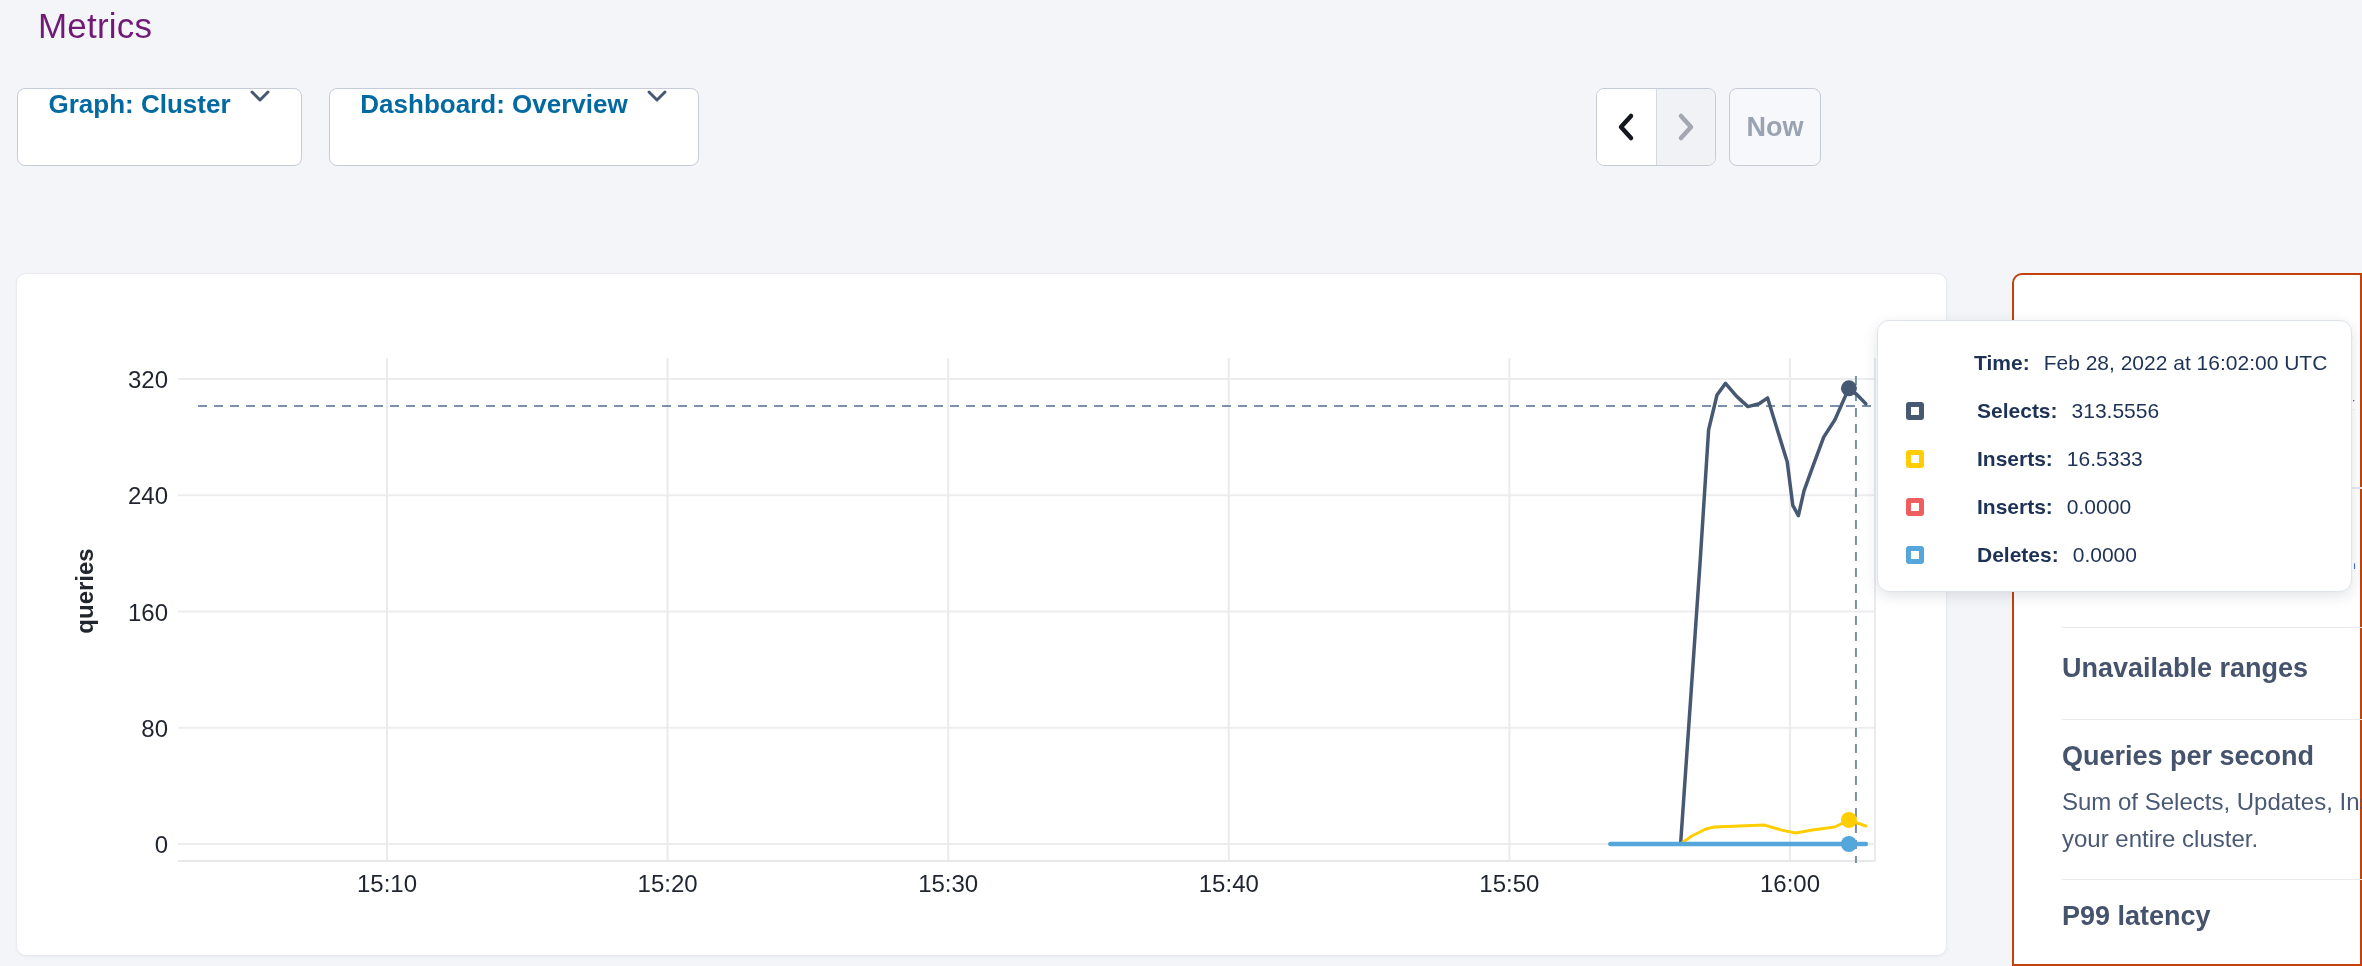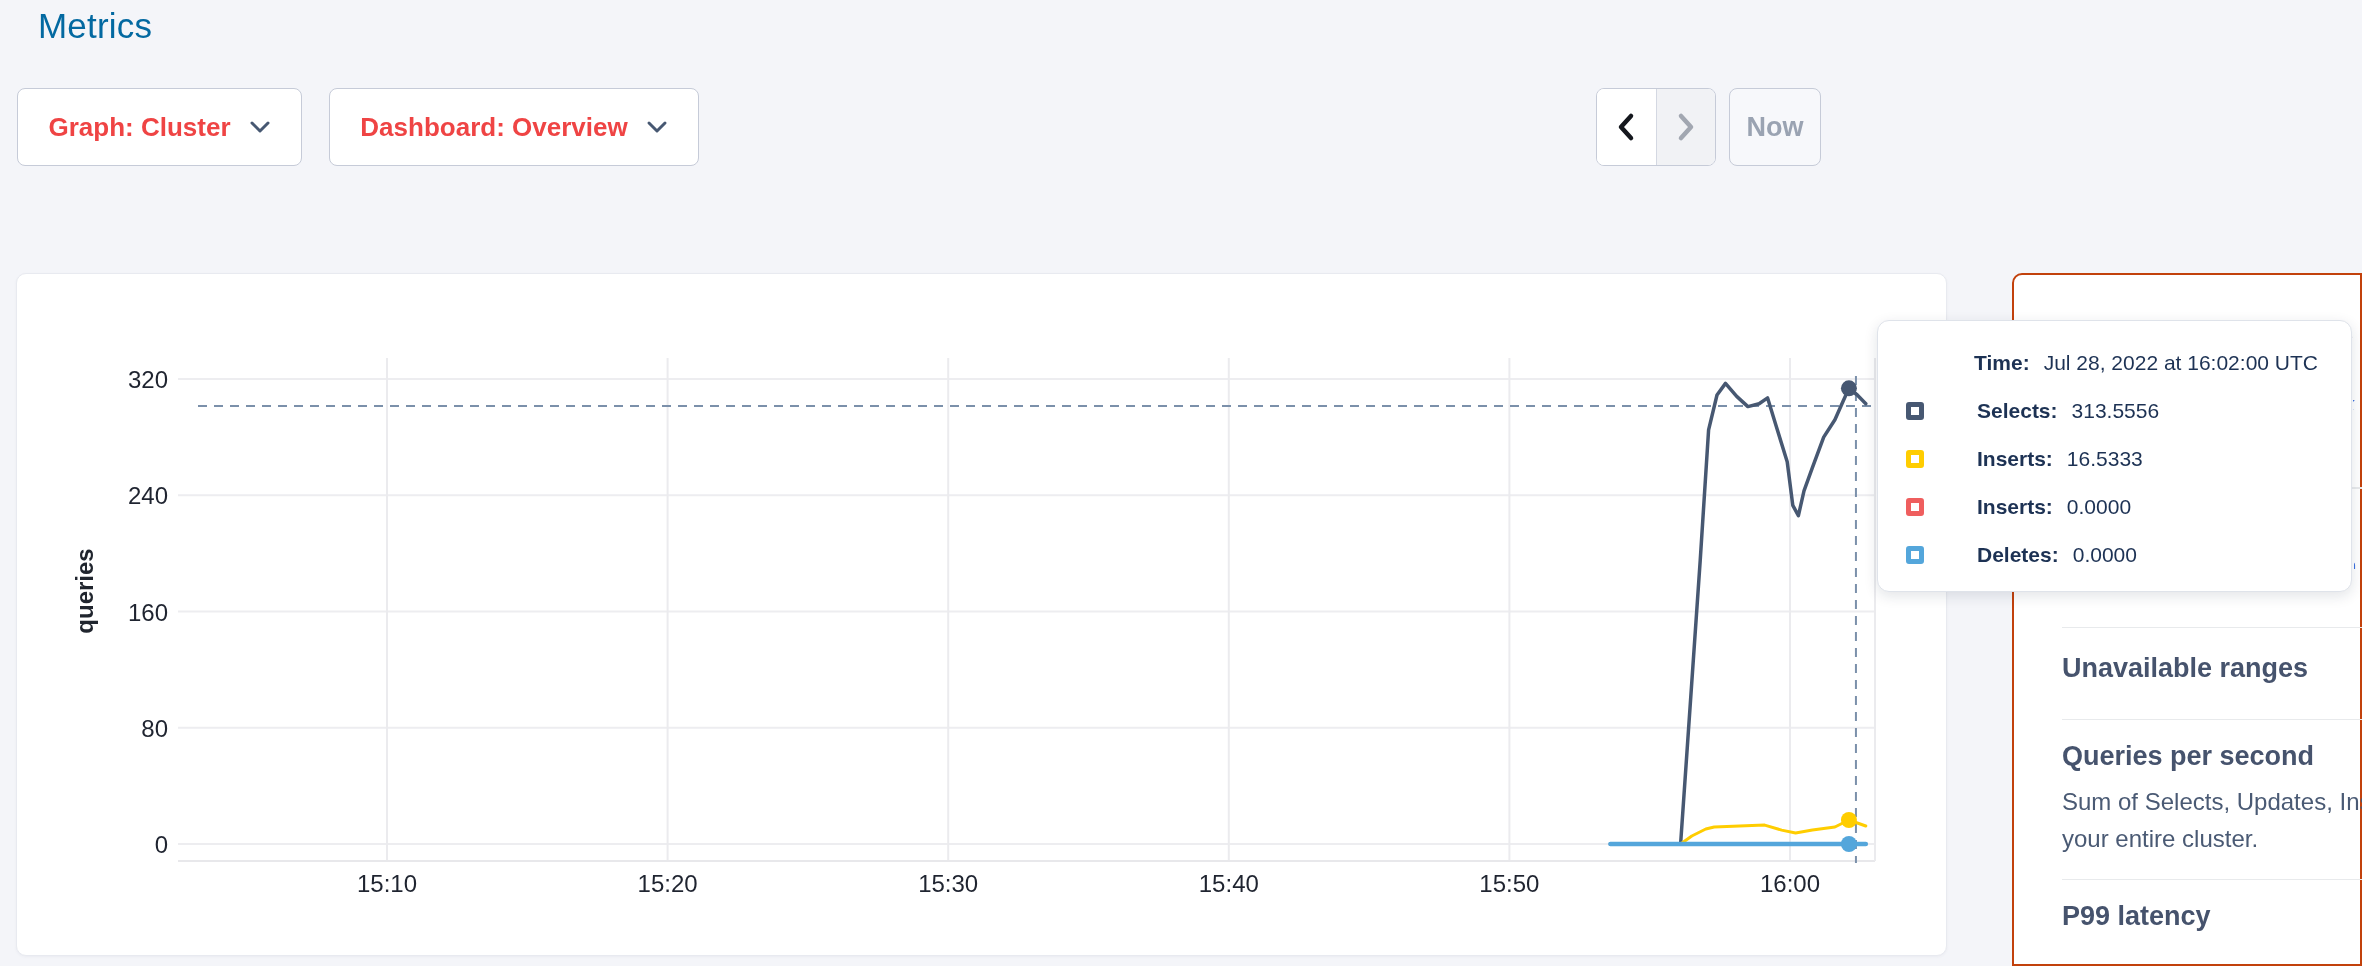--- a/index.html
+++ b/index.html
@@ -6,28 +6,28 @@
   html,body { background:#eceef4; }
   #app {
     position:relative; width:2362px; height:966px; overflow:hidden;
     background:#f4f5f9;
     font-family:"Liberation Sans", sans-serif;
     color:#394455;
   }
   
   .page-title {
     position:absolute; left:38px; top:6px;
-    font-size:35px; font-weight:500; color:#0369a1; letter-spacing:.2px;
+    font-size:35px; font-weight:500; color:#701a75; letter-spacing:.2px;
   }
   
   .ctl {
     position:absolute; top:88px; height:78px;
-    display:flex; align-items:center; justify-content:center;
+    display:flex; align-items:flex-start; justify-content:center;
     background:#fff; border:1px solid #c6cbd8; border-radius:8px;
-    font-size:26px; font-weight:600; color:#ef4444; cursor:pointer;
+    font-size:26px; font-weight:600; color:#0369a1; cursor:pointer;
   }
   .dd { gap:18px; }
   .dd-graph { left:17px;  width:285px; }
   .dd-dash  { left:329px; width:370px; }
   .chev { display:block; }
   .timepicker {
     position:absolute; top:88px; left:731px; width:838px; height:78px;
     display:flex; align-items:center;
     background:#fff; border:1px solid #c6cbd8; border-radius:8px;
     padding:0 36px 0 24px; cursor:pointer;
@@ -214,21 +214,21 @@
       <polyline points="1610.4,844.0 1865.8,844.0" fill="none" stroke="#54a6db" stroke-width="4.5" stroke-linejoin="round" stroke-linecap="round"></polyline>
       <circle cx="1848.926" cy="388.37235763999996" r="8" fill="#475872"></circle>
       <circle cx="1848.926" cy="819.97546177" r="8" fill="#ffcd00"></circle>
       <circle cx="1848.926" cy="844" r="8" fill="#54a6db"></circle>
     </svg>
   <div class="plot-hover"></div>
 
   <div class="tooltip">
     <div class="t-row t-time">
       <span class="t-label">Time:</span>
-      <span class="t-val">Jul 28, 2022 at 16:02:00 UTC</span>
+      <span class="t-val">Feb 28, 2022 at 16:02:00 UTC</span>
     </div>
     <div class="t-row">
       <span class="sw sw0"></span>
       <span class="t-label">Selects:</span>
       <span class="t-val">313.5556</span>
     </div>
     <div class="t-row">
       <span class="sw sw1"></span>
       <span class="t-label">Inserts:</span>
       <span class="t-val">16.5333</span>

